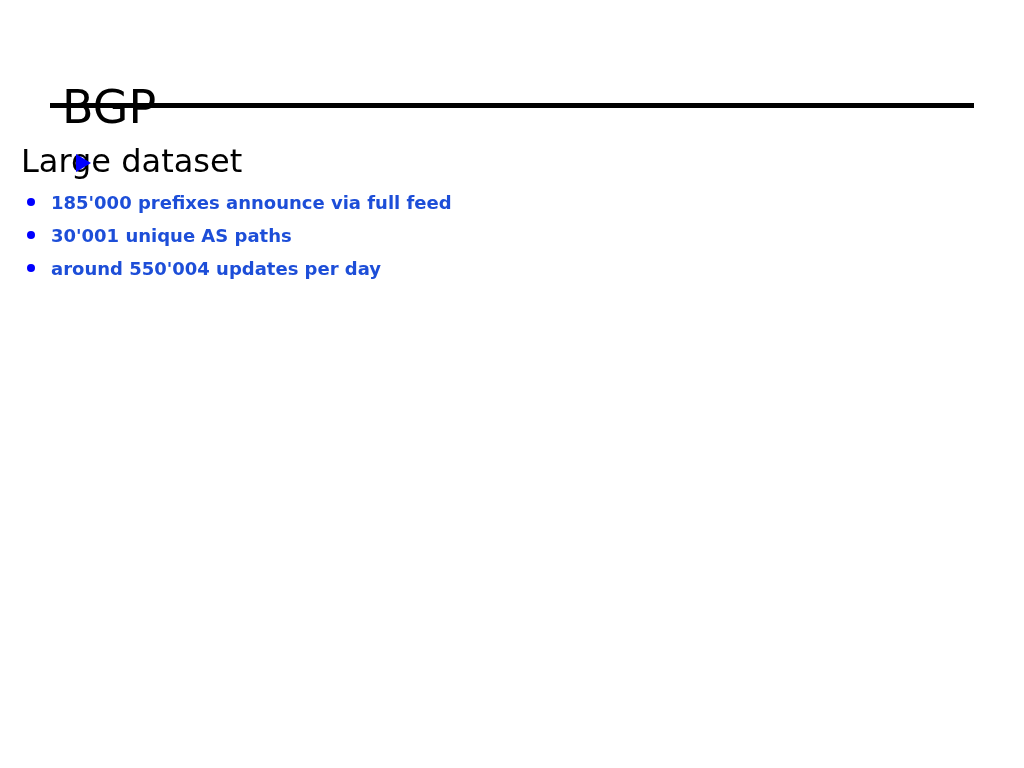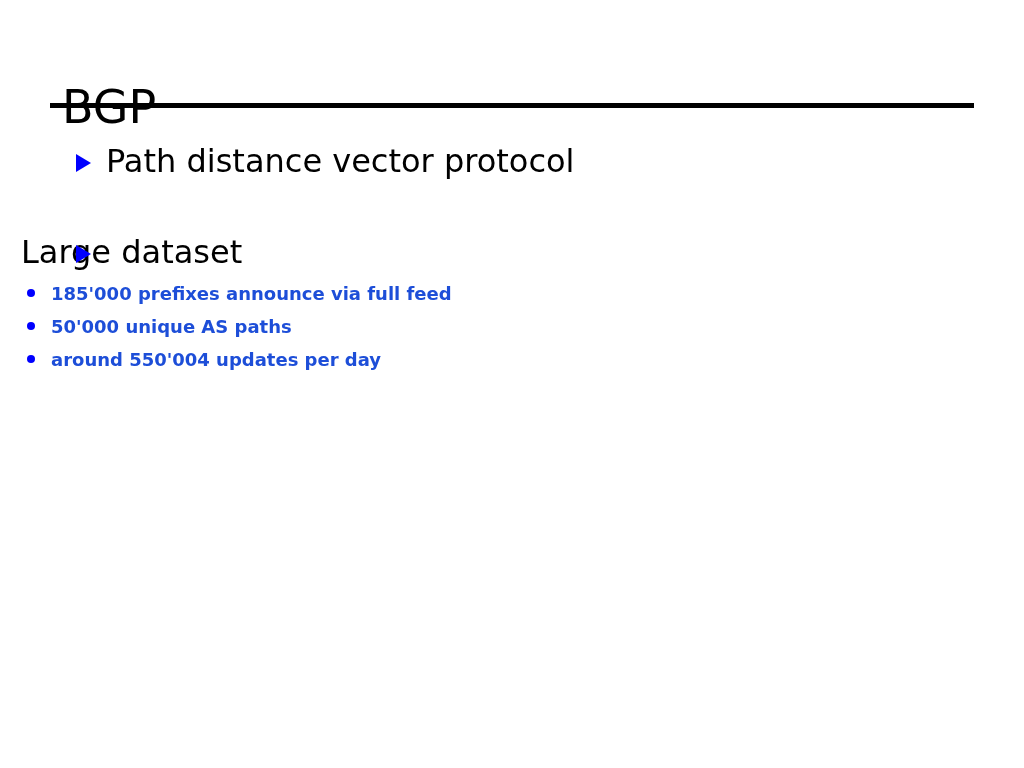--- a/index.html
+++ b/index.html
@@ -115,42 +115,38 @@
 <body>
 
 <div class="slide">
 
   <h1 class="slide-title">BGP</h1>
 
   <div class="title-rule"></div>
 
   <div class="bullet-list">
 
-    <div class="bullet-item">
-      <span class="bullet-marker"></span>
-      <div class="bullet-text">Path distance vector protocol</div>
-    </div>
 
 
 
 
     <div class="bullet-item">
       <span class="bullet-marker"></span>
       <div class="bullet-text">Large dataset</div>
 
       <div class="sub-list">
 
         <div class="sub-item">
           <span class="sub-marker"></span>
           <div class="sub-text">185'000 prefixes announce via full feed</div>
         </div>
 
         <div class="sub-item">
           <span class="sub-marker"></span>
-          <div class="sub-text">50'000 unique AS paths</div>
+          <div class="sub-text">30'001 unique AS paths</div>
         </div>
 
         <div class="sub-item">
           <span class="sub-marker"></span>
           <div class="sub-text">around 550'004 updates per day</div>
         </div>
 
       </div>
     </div>
 

